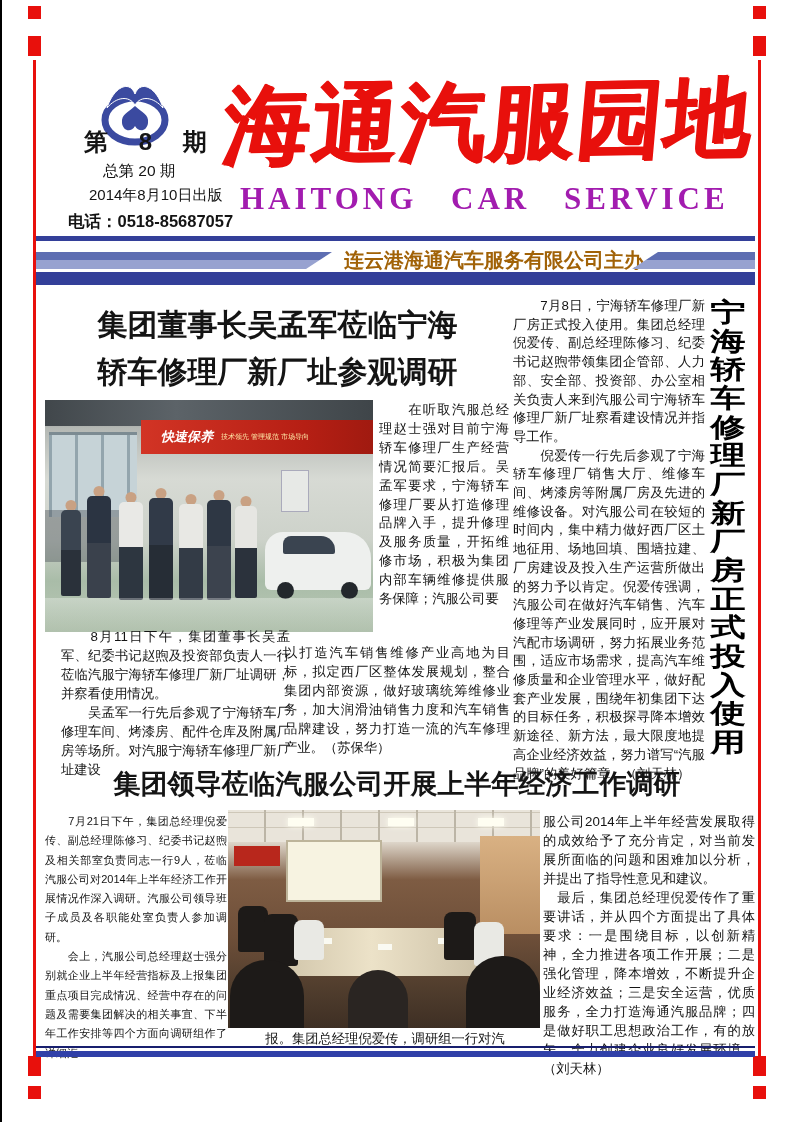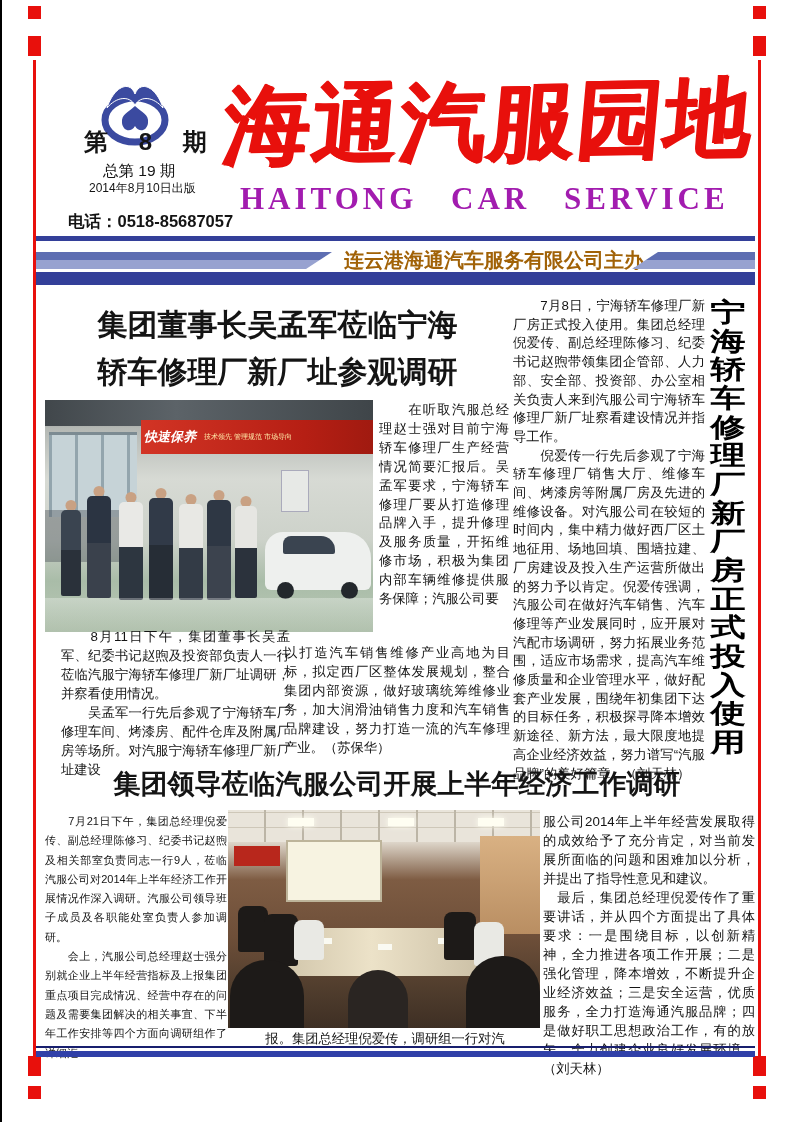--- a/index.html
+++ b/index.html
@@ -11,21 +11,21 @@
   p { margin:0; text-align:justify; }
 
   
   .edge-black { left:0; top:0; width:2px; height:1122px; background:#000; }
   .mark { background:#e8100c; }
   .vline { width:3px; background:#e8100c; }
 
   
   .issue-no   { left:84px;  top:126px; font-size:24px; letter-spacing:12px; font-weight:600; white-space:nowrap; }
   .total-issue{ left:103px; top:161px; font-size:15.5px; white-space:nowrap; }
-  .pub-date   { left:89px;  top:180px; font-size:12px; white-space:nowrap; }
+  .pub-date   { left:89px;  top:186px; font-size:15px; white-space:nowrap; }
   .phone      { left:68px;  top:211px; font-size:16.5px; font-weight:bold; white-space:nowrap; }
   .title-cn   { left:224px; top:64px; font-size:86px; font-weight:900; color:#e8100c;
                 transform:skewX(-6deg) rotate(-1deg); white-space:nowrap; letter-spacing:2px;
                 text-shadow:1px 0 #e8100c, 2px 1px #e8100c; }
   .title-en   { left:240px; top:181px; font-size:31px; font-weight:bold; color:#a21caf;
                 font-family:"Liberation Serif", serif; letter-spacing:4px; word-spacing:22px; white-space:nowrap; }
   .rule-top    { left:36px; top:236px; width:719px; height:5px; background:#333f99; }
   .bar-left    { left:36px; top:252px; width:296px; height:17px;
                  background:linear-gradient(180deg,#5e6eb2 0 45%, #97a2d0 45% 100%);
                  clip-path:polygon(0 0,100% 0,calc(100% - 26px) 100%,0 100%); }
@@ -41,21 +41,21 @@
   .a1-mid  { left:379px; top:401px; width:130px; font-size:13.3px; line-height:18.9px; }
   .a1-left { left:45px;  top:627px; width:229px; font-size:13.3px; line-height:19px;margin-left:16px; }
   .a1-cont { left:284px; top:643px; width:226px; font-size:13.3px; line-height:19px; }
 
   
   .photo1 { left:45px; top:400px; width:328px; height:232px; overflow:hidden;
             background:linear-gradient(180deg,#63686a 0%,#b4b8b4 12%,#d7dad4 34%,#cdd2ca 60%,#a9bca8 78%,#bac9b6 100%); }
   .p1-equip { left:0; top:0; width:328px; height:26px; background:linear-gradient(90deg,#41474b,#5c6368 40%,#3f4549); }
   .p1-banner { left:96px; top:20px; width:232px; height:34px; color:#fff;
                background:linear-gradient(90deg,#d23425,#b61f14 70%,#a01a10);
-               display:flex; align-items:center; gap:8px; padding-left:3px; box-sizing:border-box; }
+               display:flex; align-items:center; gap:8px; padding-left:20px; box-sizing:border-box; }
   .p1-banner .big { font-size:13px; font-weight:900; font-style:italic; white-space:nowrap; }
   .p1-banner .sub { font-size:7px; color:#ffe9a8; white-space:nowrap; }
   .p1-windows { left:4px; top:32px; width:88px; height:82px;
                 background:repeating-linear-gradient(90deg,#93a5ad 0 3px,#c6d3d7 3px 26px);
                 border-top:3px solid #7c8b92; }
   .p1-shelf { left:0; top:110px; width:96px; height:52px; background:rgba(84,92,98,.45); }
   .p1-poster { left:236px; top:70px; width:26px; height:40px; background:#e7e9e6; border:1px solid #aab; }
   .p1-car { left:220px; top:132px; width:106px; height:58px; background:#eef0ee;
             border-radius:18px 26px 6px 6px; }
   .p1-car-glass { left:238px; top:136px; width:52px; height:18px; background:#3a4450; border-radius:8px 14px 2px 2px; }
@@ -117,21 +117,21 @@
   <div class="abs mark" style="left:753px;top:1086px;width:13px;height:13px;"></div>
 
   <div class="abs" style="left:94px;top:80px;width:82px;height:70px;">
     <svg width="82" height="70" viewBox="0 0 82 70">
       <ellipse cx="41" cy="40" rx="30" ry="22" fill="none" stroke="#3b4aa0" stroke-width="7"></ellipse>
       <path d="M13,28 C20,6 36,0 41,14 C46,0 62,6 69,28 C60,17 47,15 41,25 C35,15 22,17 13,28 Z" fill="#3b4aa0" stroke="#fff" stroke-width="1"></path>
       <path d="M41,26 C48,33 55,34 54,43 C53,51 45,53 41,46 C37,53 29,51 28,43 C27,34 34,33 41,26 Z" fill="#3b4aa0"></path>
     </svg>
   </div>
   <div class="abs issue-no">第 8 期</div>
-  <div class="abs total-issue">总第 19 期</div>
+  <div class="abs total-issue">总第 20 期</div>
   <div class="abs pub-date">2014年8月10日出版</div>
   <div class="abs phone">电话：0518-85687057</div>
   <div class="abs title-cn">海通汽服园地</div>
   <div class="abs title-en">HAITONG  CAR  SERVICE</div>
 
   <div class="abs rule-top"></div>
   <div class="abs bar-left"></div>
   <div class="abs banner-text">连云港海通汽车服务有限公司主办</div>
   <div class="abs bar-right"></div>
   <div class="abs rule-bottom"></div>

